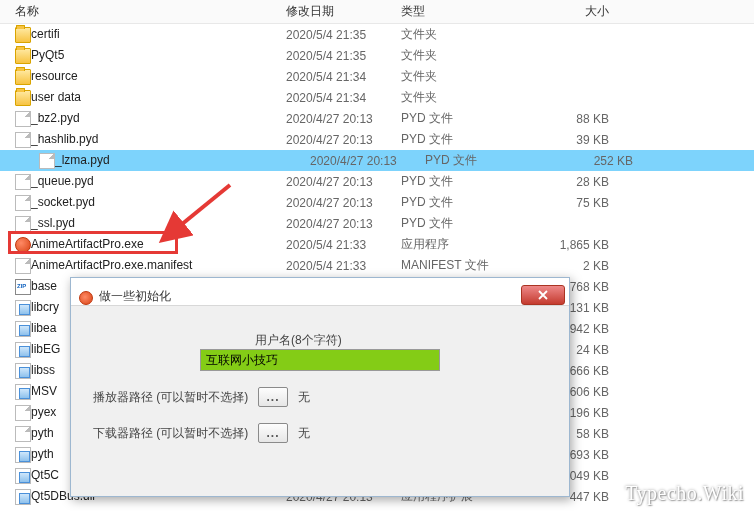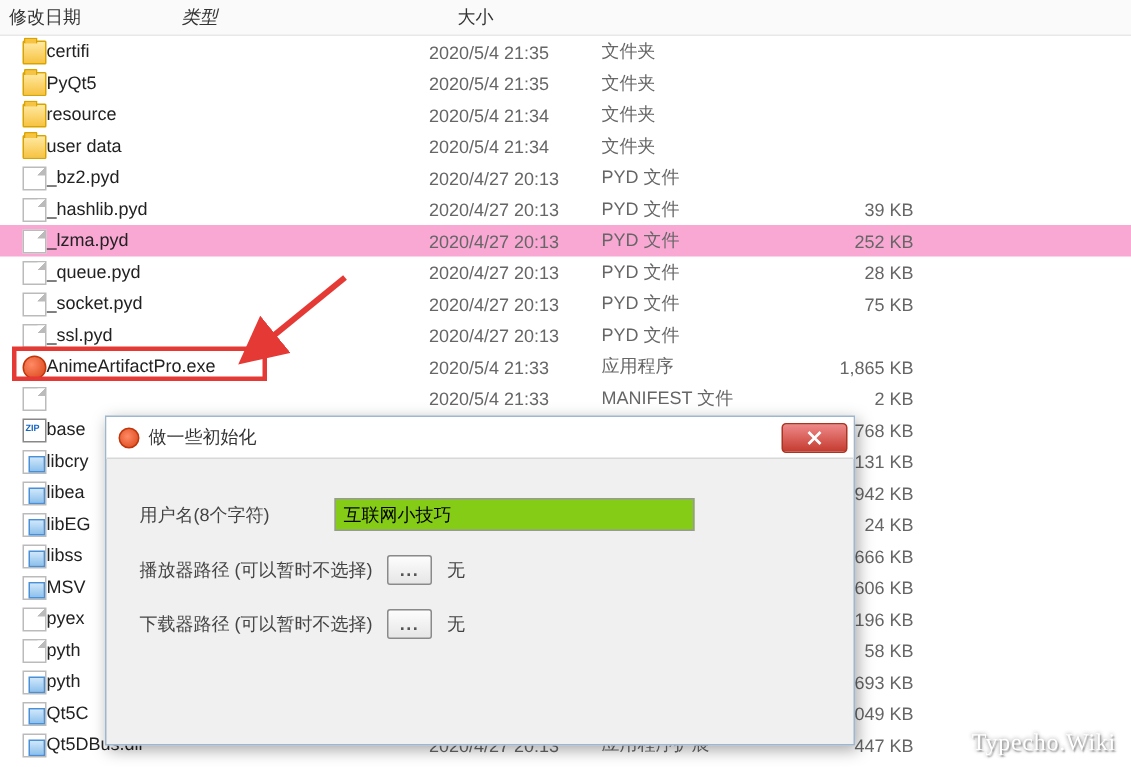--- a/index.html
+++ b/index.html
@@ -2,64 +2,65 @@
 <html><head>
 <meta charset="utf-8">
 <style>
   * { box-sizing: border-box; margin: 0; padding: 0; }
   body { font-family: "Microsoft YaHei", "SimSun", Arial, sans-serif; font-size: 12px; background: #fff; width: 754px; height: 511px; position: relative; overflow: hidden; }
   .explorer { width: 100%; }
   .hdr { display: flex; border-bottom: 1px solid #e8e8e8; background: #fafafa; height: 24px; align-items: center; color: #333; }
   .hdr > div { padding: 4px 6px; overflow: hidden; white-space: nowrap; }
   .col-name { width: 280px; padding-left: 15px !important; }
   .col-date { width: 115px; }
-  .col-type { width: 120px; font-style: italic; }
+  .col-type { width: 120px; }
   .col-size { width: 100px; text-align: right; }
   .row { display: flex; height: 21px; align-items: center; color: #222; }
-  .row.sel { background: #f9a8d4; }
+  .row.sel { background: #7dd3fc; padding-left: 24px; }
   .row > div { padding: 2px 6px; overflow: hidden; white-space: nowrap; }
   .cname { width: 280px; display: flex; align-items: flex-start; gap: 0; padding-left: 15px !important; }
   .cdate { width: 115px; color: #666; }
   .ctype { width: 120px; color: #666; }
   .csize { width: 100px; text-align: right; color: #666; }
   .icon { width: 16px; height: 16px; flex: 0 0 16px; display: inline-block; }
   .icon-folder { background: linear-gradient(#ffe9a2,#f7c342); border: 1px solid #d9a400; border-radius: 1px; position: relative; }
   .icon-folder::before { content:""; position:absolute; top:-3px; left:0; width:7px; height:3px; background:#f7c342; border:1px solid #d9a400; border-bottom:none; border-radius:1px 1px 0 0;}
   .icon-file { background:#fff; border:1px solid #bbb; position:relative; }
   .icon-file::before{content:"";position:absolute;top:0;right:0;width:5px;height:5px;background:linear-gradient(135deg,#fff 49%,#bbb 50%);}
   .icon-exe { background: radial-gradient(circle at 5px 5px,#ff8a65,#d84315); border-radius:50%; border:1px solid #bf360c; }
   .icon-zip { background:#fff; border:1px solid #888; position:relative;}
   .icon-zip::after{content:"ZIP"; font-size:6px; position:absolute; top:3px; left:1px; color:#1565c0; font-weight:bold;}
   .icon-dll { background:#fff; border:1px solid #bbb; position:relative;}
   .icon-dll::before{content:""; position:absolute; top:3px; left:3px; width:9px; height:9px; border:1px solid #4a90d9; background:linear-gradient(#cfe7fb,#8ec1ec);}
   .red-box { position:absolute; border:3px solid #e53935; pointer-events:none; }
   .arrow { position:absolute; pointer-events:none; }
   .dialog { position:absolute; left:70px; top:277px; width:500px; height:220px; background:#f0f0f0; border:1px solid #9db7d0; box-shadow:2px 3px 10px rgba(0,0,0,.35); }
-  .titlebar { height:28px; background:#fff; border-bottom:1px solid #d8d8d8; display:flex; align-items:center; padding:0 4px 0 8px; }
+  .titlebar { height:28px; background:#fff; border-bottom:1px solid #d8d8d8; display:flex; align-items:flex-end; padding:0 4px 0 8px; }
   .titlebar .ticon { width:14px; height:14px; background:radial-gradient(circle at 5px 5px,#ff8a65,#d84315); border-radius:50%; border:1px solid #bf360c; margin-right:6px;}
   .ttext { flex:1; color:#333; }
   .closebtn { width:44px; height:20px; background:linear-gradient(#e88,#c43b2f); border:1px solid #a32; border-radius:3px; display:flex; align-items:center; justify-content:center; }
   .closebtn svg { width:10px; height:10px; }
   .dlgbody { padding:16px 22px; color:#444; }
   .drow { display:flex; align-items:center; margin-top:16px; }
-  .drow:first-child { margin-top:10px; }
+  .drow:first-child { margin-top:10px;flex-direction:column; }
   .dlabel { width:130px; font-size:12px; }
   .dwide { width:165px; }
   .din { width:240px; height:22px; border:1px solid #999; padding:2px 5px; font-size:12px; font-family:Liberation Serif, serif; background:#84cc16; }
   .dbrowse { width:30px; height:20px; border:1px solid #8a8a8a; background:linear-gradient(#fdfdfd,#e6e6e6); border-radius:2px; display:flex; align-items:center; justify-content:center; margin-right:10px; letter-spacing:1px; font-weight:bold; color:#555;}
   .dnone { color:#444; }
   .donebtn { width:76px; height:24px; border:1px solid #4a7bb5; background:linear-gradient(#f6fbff,#d7e9fb); border-radius:3px; display:flex; align-items:center; justify-content:center; color:#222; }
   .donebtn-wrap { display:flex; justify-content:flex-end; padding-right:30px; margin-top:26px;}
-  .watermark { position:absolute; right:10px; bottom:6px; color:#fff; font-size:16px; text-shadow:0 0 3px #888, 1px 1px 1px #aaa; font-family: Georgia, serif; letter-spacing:.5px; pointer-events:none;}
+  .watermark { position:absolute; right:10px; bottom:6px; color:#fff; font-size:20px; text-shadow:0 0 3px #888, 1px 1px 1px #aaa; font-family: Georgia, serif; letter-spacing:.5px; pointer-events:none;}
 </style>
 </head>
 <body>
 
 <div class="explorer">
   <div class="hdr">
+    <div class="col-name">名称</div>
     <div class="col-date">修改日期</div>
     <div class="col-type">类型</div>
     <div class="col-size">大小</div>
   </div>
   <div id="rows">
       <div class="row">
         <div class="cname">
           <span class="icon icon-folder"></span>
           <span>certifi</span>
         </div>
@@ -94,20 +95,21 @@
         <div class="ctype">文件夹</div>
         <div class="csize"></div>
       </div>
       <div class="row">
         <div class="cname">
           <span class="icon icon-file"></span>
           <span>_bz2.pyd</span>
         </div>
         <div class="cdate">2020/4/27 20:13</div>
         <div class="ctype">PYD 文件</div>
+        <div class="csize">88 KB</div>
       </div>
       <div class="row">
         <div class="cname">
           <span class="icon icon-file"></span>
           <span>_hashlib.pyd</span>
         </div>
         <div class="cdate">2020/4/27 20:13</div>
         <div class="ctype">PYD 文件</div>
         <div class="csize">39 KB</div>
       </div>
@@ -151,20 +153,21 @@
           <span class="icon icon-exe"></span>
           <span>AnimeArtifactPro.exe</span>
         </div>
         <div class="cdate">2020/5/4 21:33</div>
         <div class="ctype">应用程序</div>
         <div class="csize">1,865 KB</div>
       </div>
       <div class="row">
         <div class="cname">
           <span class="icon icon-file"></span>
+          <span>AnimeArtifactPro.exe.manifest</span>
         </div>
         <div class="cdate">2020/5/4 21:33</div>
         <div class="ctype">MANIFEST 文件</div>
         <div class="csize">2 KB</div>
       </div>
       <div class="row">
         <div class="cname">
           <span class="icon icon-zip"></span>
           <span>base</span>
         </div>

